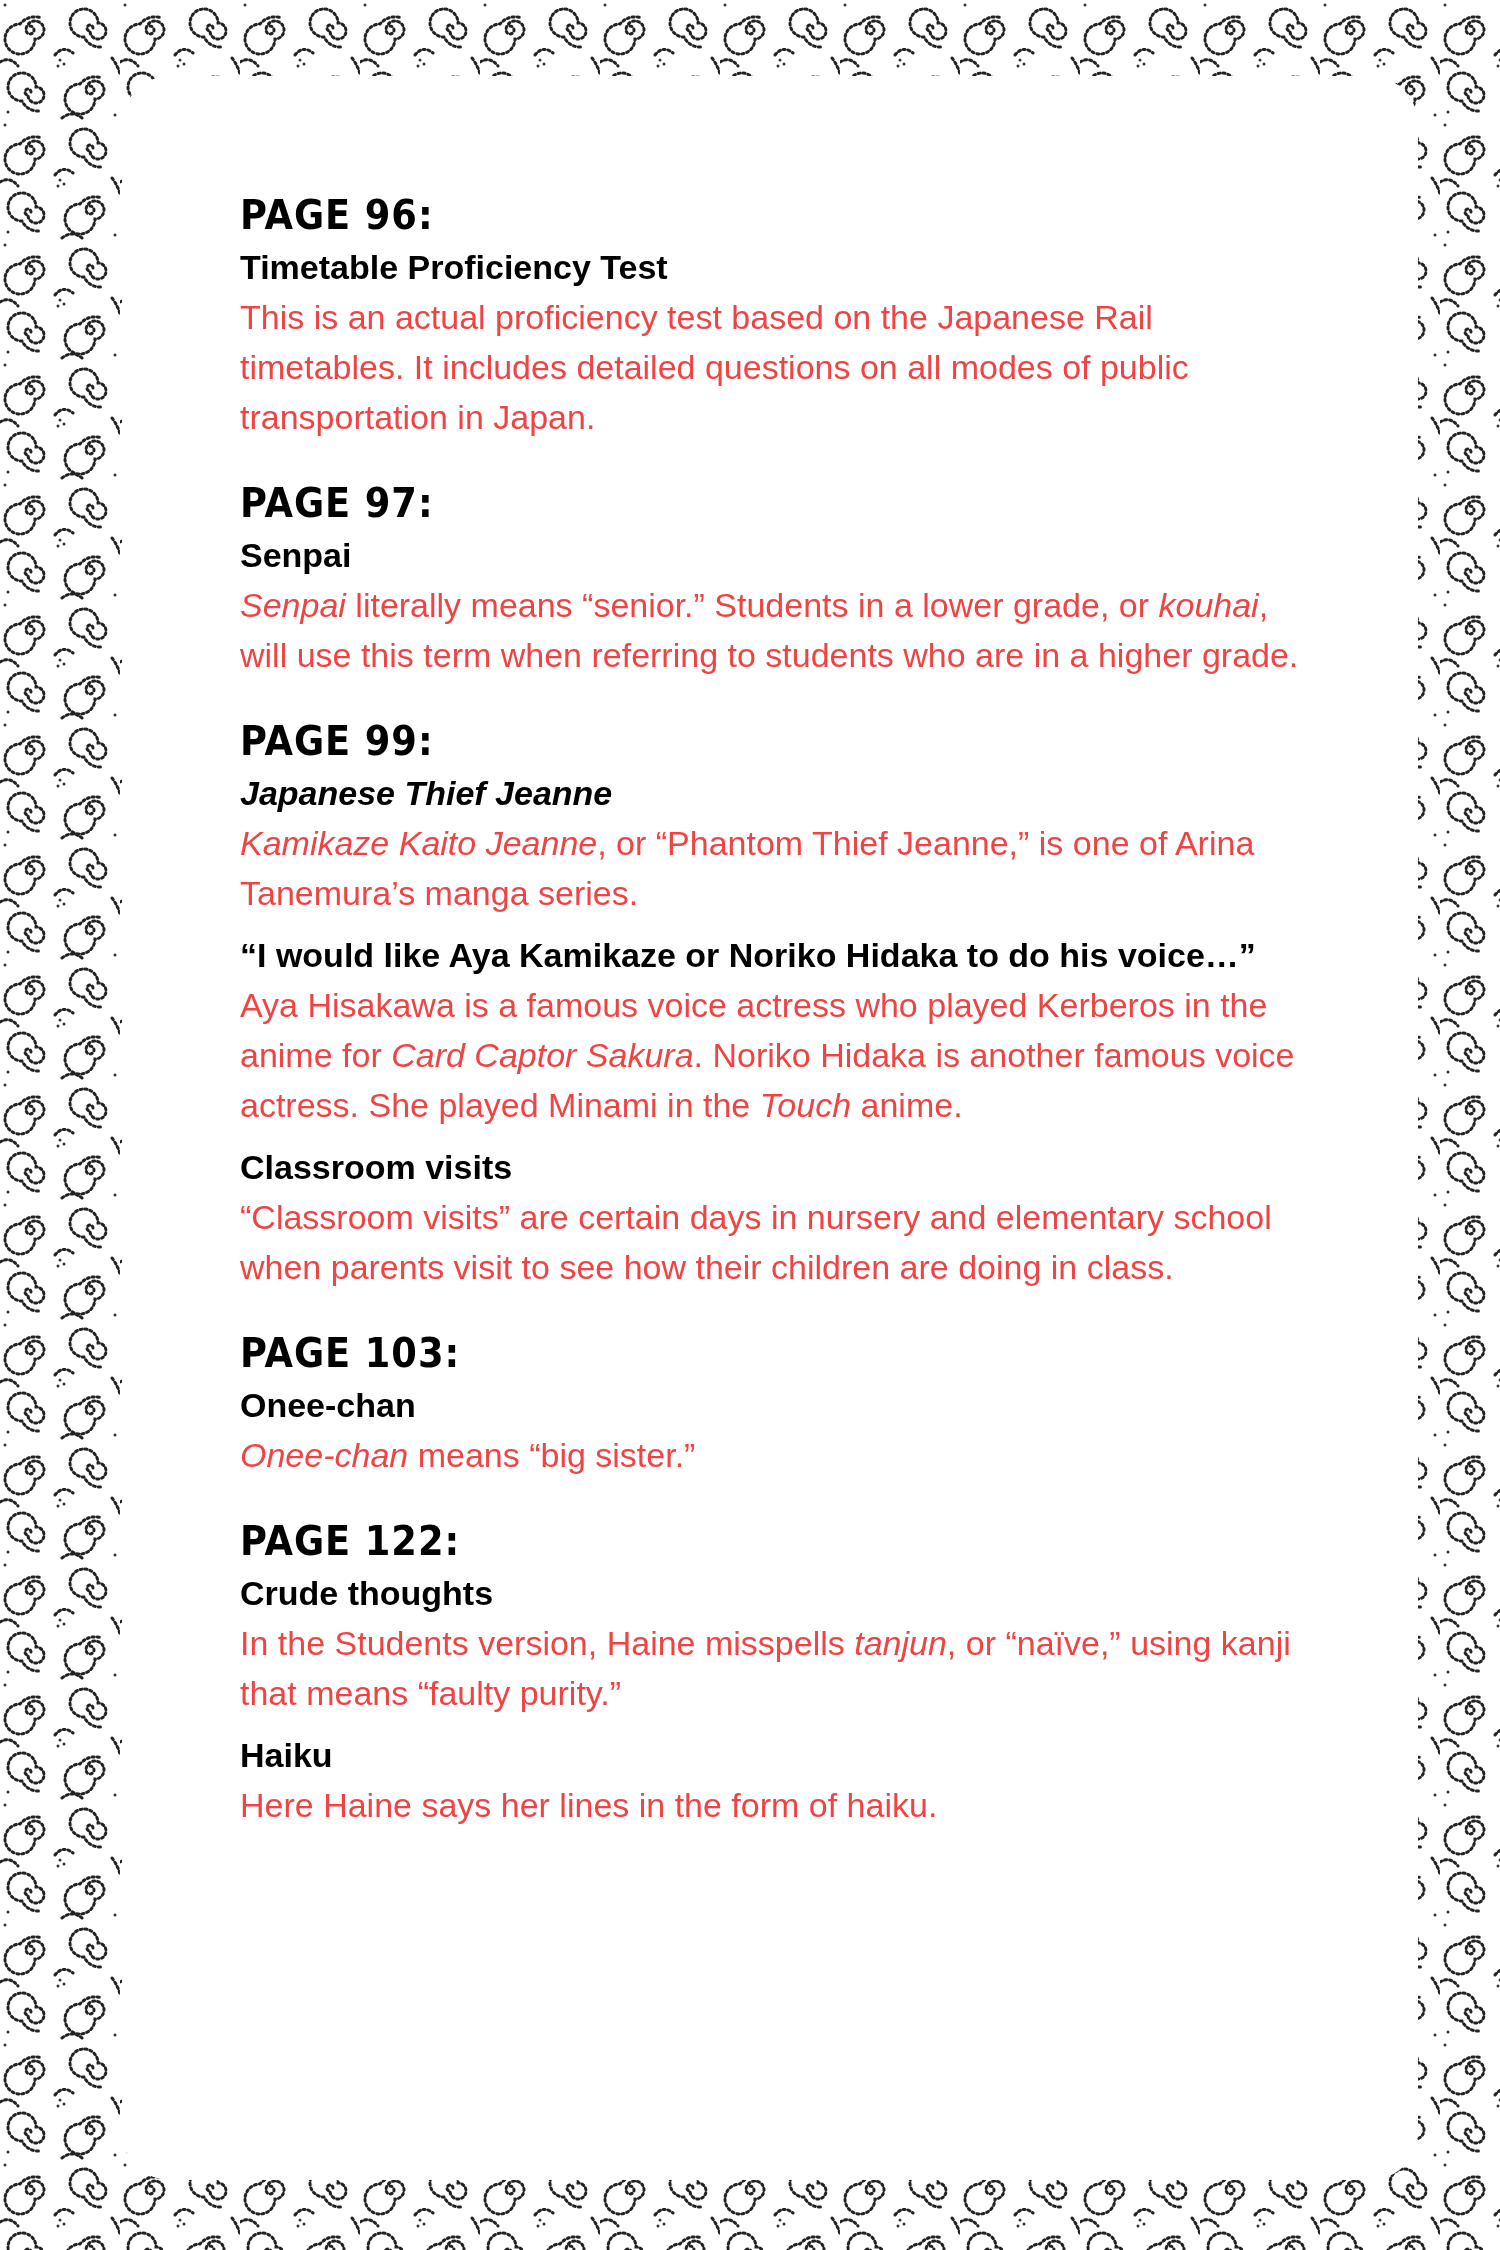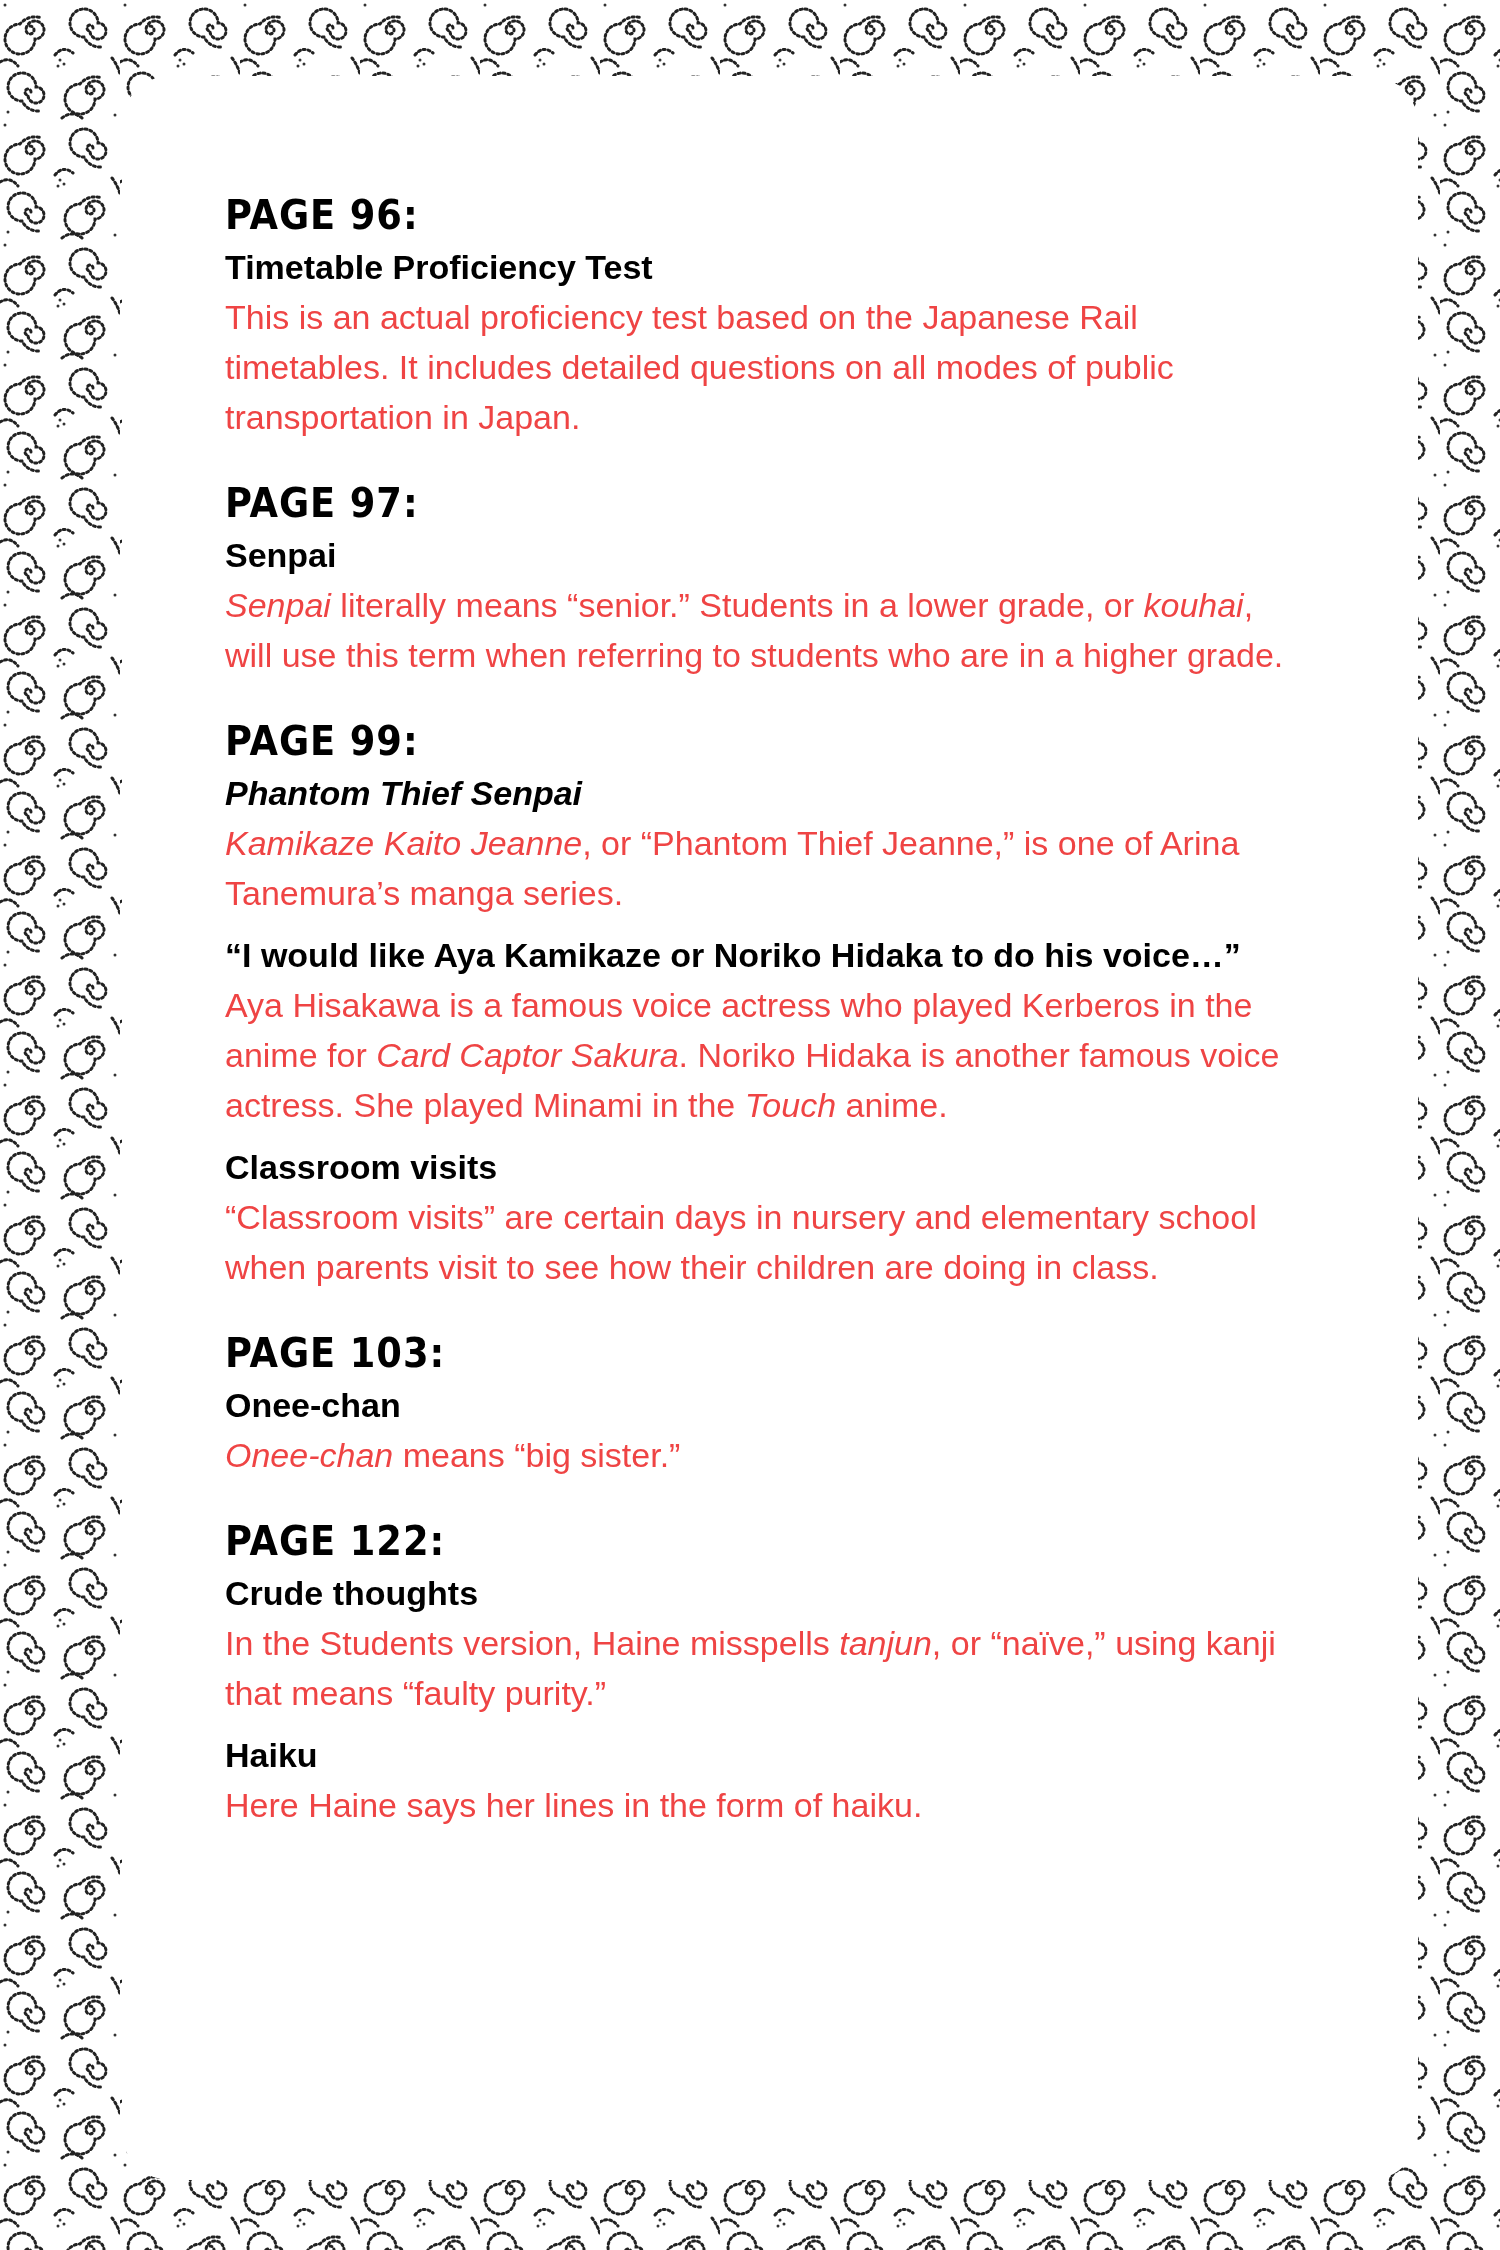--- a/index.html
+++ b/index.html
@@ -3,21 +3,21 @@
 <meta charset="utf-8">
 <style>
   html, body { margin: 0; padding: 0; }
   body { width: 1500px; height: 2250px; position: relative; overflow: hidden; background: #ffffff; }
   .border-bg { position: absolute; left: 0; top: 0; width: 1500px; height: 2250px; }
   .panel {
     position: absolute; left: 122px; top: 76px; width: 1296px; height: 2104px;
     background: #ffffff; border-radius: 48px;
   }
   .content {
-    position: absolute; left: 225px; top: 188px; width: 1080px;
+    position: absolute; left: 240px; top: 188px; width: 1080px;
     font-family: "DejaVu Sans", sans-serif; color: #111;
   }
   .page-heading {
     font-family: "DejaVu Sans", sans-serif;
     font-weight: bold; font-size: 40px; letter-spacing: 1px;
     transform: scaleX(0.92); transform-origin: left;
     line-height: 54px; margin: 0; color: #000;
     font-variant: small-caps;
   }
   .section { margin-bottom: 34px; }
@@ -78,21 +78,21 @@
         <div class="entry">
       <div class="entry-title">Senpai</div>
       <div class="entry-body"><i>Senpai</i><span> literally means “senior.” Students in a lower grade, or </span><i>kouhai</i><span>, will use this term when referring to students who are in a higher grade.</span></div>
     </div>
       </div>
     </div>
     <div class="section">
       <div class="page-heading">PAGE 99:</div>
       <div class="entries">
         <div class="entry">
-      <div class="entry-title italic">Phantom Thief Senpai</div>
+      <div class="entry-title italic">Japanese Thief Jeanne</div>
       <div class="entry-body"><i>Kamikaze Kaito Jeanne</i><span>, or “Phantom Thief Jeanne,” is one of Arina Tanemura’s manga series.</span></div>
     </div>
         <div class="entry">
       <div class="entry-title">“I would like Aya Kamikaze or Noriko Hidaka to do his voice…”</div>
       <div class="entry-body"><span>Aya Hisakawa is a famous voice actress who played Kerberos in the anime for </span><i>Card Captor Sakura</i><span>. Noriko Hidaka is another famous voice actress. She played Minami in the </span><i>Touch</i><span> anime.</span></div>
     </div>
         <div class="entry">
       <div class="entry-title">Classroom visits</div>
       <div class="entry-body"><span>“Classroom visits” are certain days in nursery and elementary school when parents visit to see how their children are doing in class.</span></div>
     </div>

